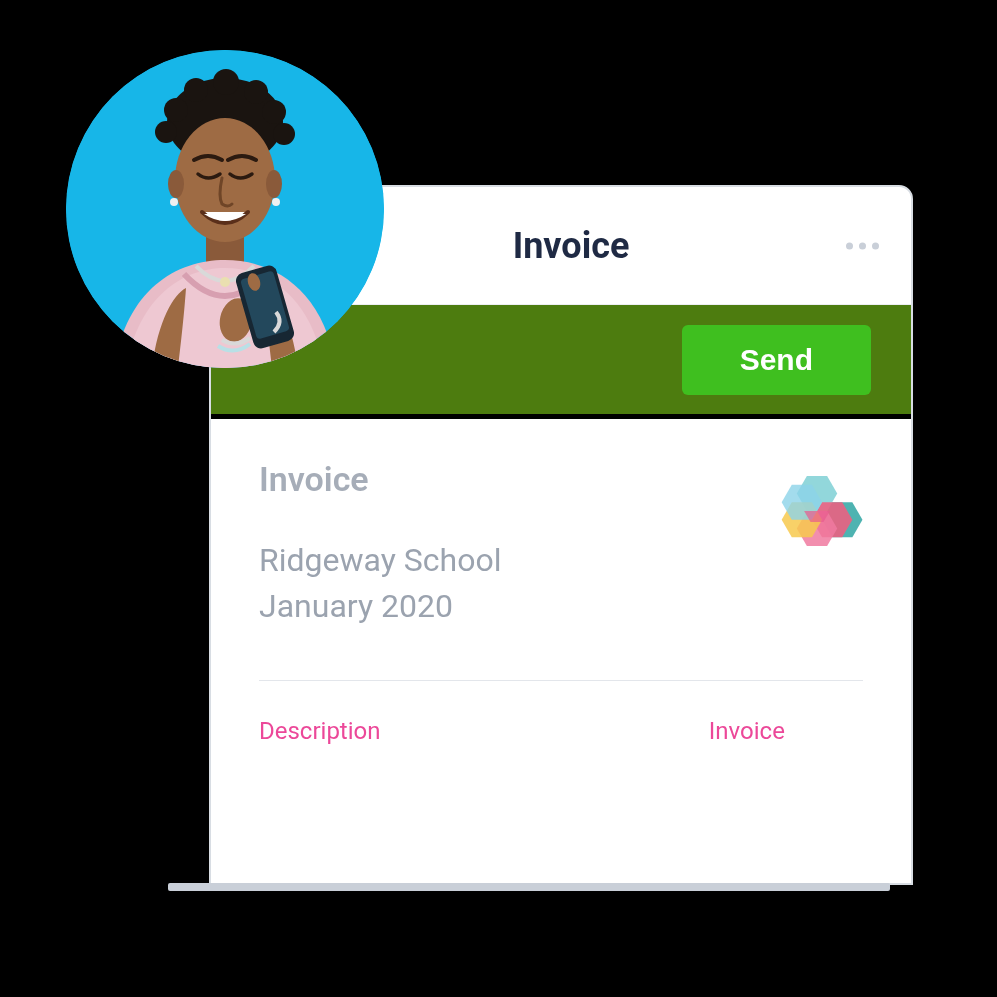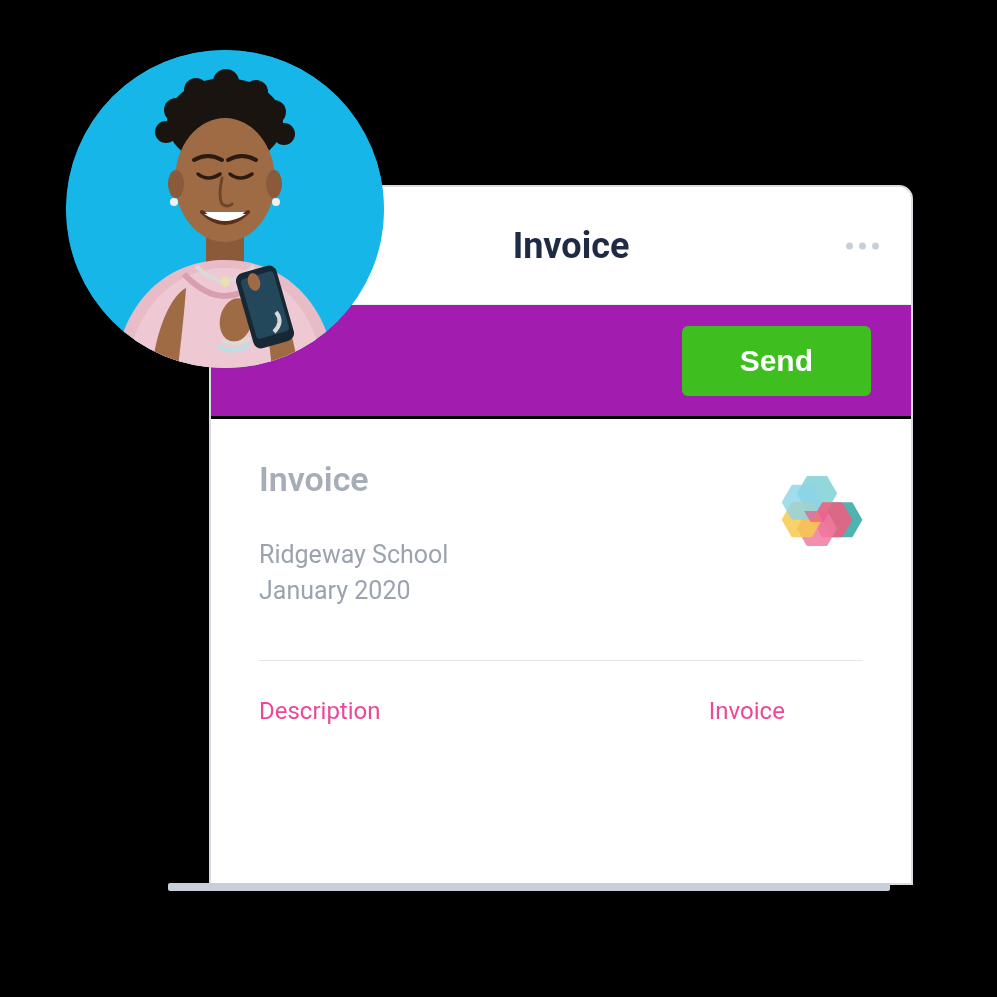--- a/index.html
+++ b/index.html
@@ -49,27 +49,27 @@
     cursor: pointer;
   }
   .more-dots span {
     width: 7px;
     height: 7px;
     border-radius: 50%;
     background: #c9cfd8;
     display: block;
   }
   .action-bar {
-    background: #a21caf;
+    background: #4d7c0f;
     height: 114px;
     display: flex;
     align-items: center;
     justify-content: flex-end;
     padding: 0 40px;
-    border-bottom: 3px solid #000000;
+    border-bottom: 5px solid #000000;
   }
   .send-btn {
     background: #3fbf1f;
     color: #ffffff;
     font-size: 30px;
     font-weight: 700;
     border: none;
     border-radius: 6px;
     padding: 18px 58px;
     cursor: pointer;
@@ -82,21 +82,21 @@
     justify-content: space-between;
     align-items: flex-start;
   }
   .doc-title {
     font-size: 34px;
     font-weight: 600;
     color: #a6adb8;
     margin-bottom: 38px;
   }
   .meta-lines {
-    font-size: 25px;
+    font-size: 32px;
     color: #9ba3af;
     line-height: 1.45;
   }
   .logo-mark {
     width: 92px;
     height: 92px;
     margin-top: 6px;
     flex-shrink: 0;
   }
   .divider {

